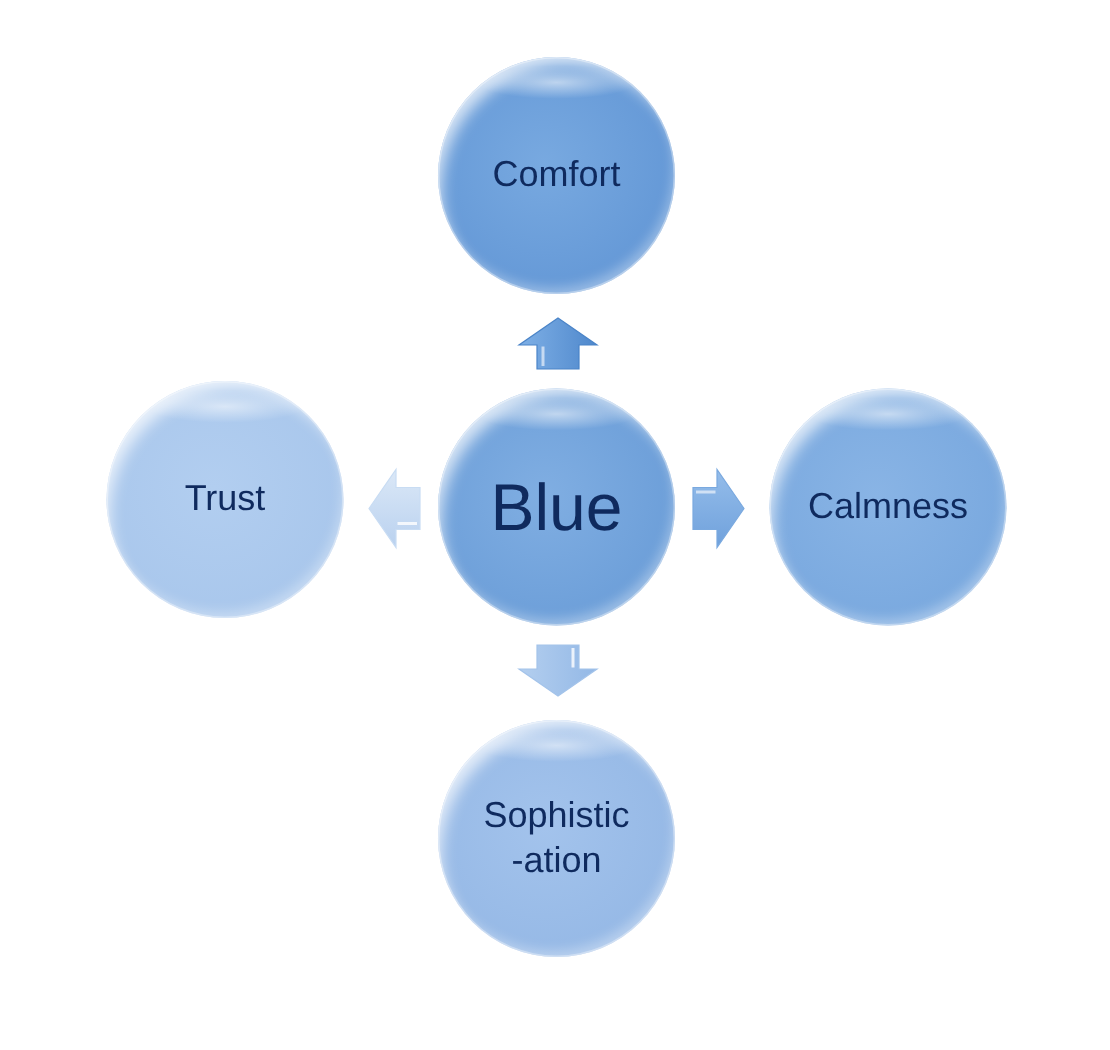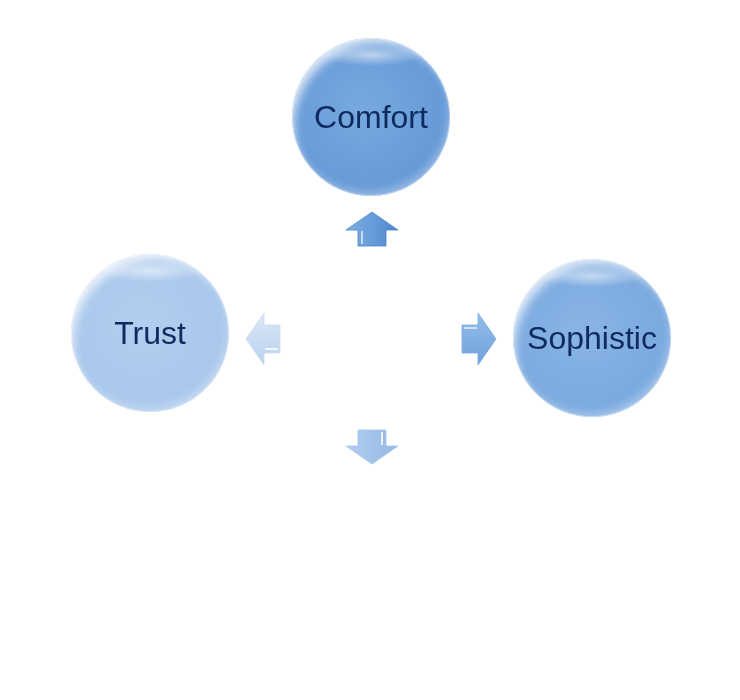--- a/index.html
+++ b/index.html
@@ -55,21 +55,21 @@
       background: radial-gradient(ellipse at center, rgba(255,255,255,0.55) 0%, rgba(255,255,255,0) 70%);
       pointer-events: none;
     }
     .node-label {
       position: relative;
       z-index: 2;
       line-height: 1.25;
       white-space: pre-line;
     }
     .node.center .node-label { font-size: 44px; }
-    .node.outer .node-label { font-size: 32px; }
+    .node.outer .node-label { font-size: 24px; }
 
     .node.center  { left: 292px; top: 259px; background: radial-gradient(circle at 45% 45%, #80aee2 0%, #6d9fd9 70%, #6196d4 100%); }
     .node.top     { left: 292px; top: 38px;  background: radial-gradient(circle at 45% 45%, #78a9e0 0%, #6599d7 70%, #5a90d1 100%); }
     .node.left    { left: 71px;  top: 254px; background: radial-gradient(circle at 45% 45%, #b2cef0 0%, #a9c7ec 70%, #9fbfe8 100%); }
     .node.right   { left: 513px; top: 259px; background: radial-gradient(circle at 45% 45%, #89b4e5 0%, #7aa9df 70%, #6f9fda 100%); }
     .node.bottom  { left: 292px; top: 480px; background: radial-gradient(circle at 45% 45%, #a3c3ec 0%, #96b9e6 70%, #8bb0e1 100%); }
 
     .arrow {
       position: absolute;
     }
@@ -125,27 +125,34 @@
         <linearGradient id="gDown" x1="0" y1="0" x2="1" y2="0">
           <stop offset="0" stop-color="#b4cfef"></stop>
           <stop offset="1" stop-color="#93b8e6"></stop>
         </linearGradient>
       </defs>
       <polygon points="28,36 54,18 42,18 42,2 14,2 14,18 2,18" fill="url(#gDown)" stroke="#a3c3ea" stroke-width="0.8"></polygon>
       <line x1="38" y1="4" x2="38" y2="17" stroke="#ffffff" stroke-opacity="0.8" stroke-width="2"></line>
     </svg>
   </div>
 
+  <div class="node center">
+    <span class="node-label" style="color: rgb(15, 42, 94);">Blue</span>
+  </div>
 
   <div class="node outer top">
     <span class="node-label" style="color: rgb(15, 42, 94);">Comfort</span>
   </div>
 
   <div class="node outer left">
     <span class="node-label" style="color: rgb(15, 42, 94);">Trust</span>
   </div>
 
   <div class="node outer right">
-    <span class="node-label" style="color: rgb(15, 42, 94);">Sophistic</span>
+    <span class="node-label" style="color: rgb(15, 42, 94);">Calmness</span>
   </div>
 
+  <div class="node outer bottom">
+    <span class="node-label" style="color: rgb(15, 42, 94);">Sophistic
+-ation</span>
+  </div>
 
 </div>
 
 </body></html>

